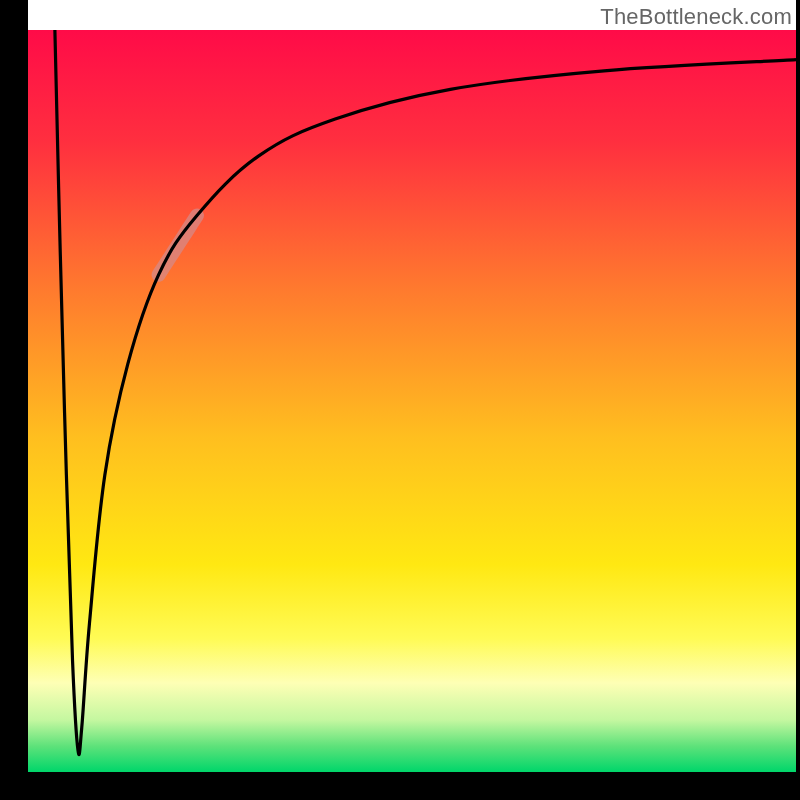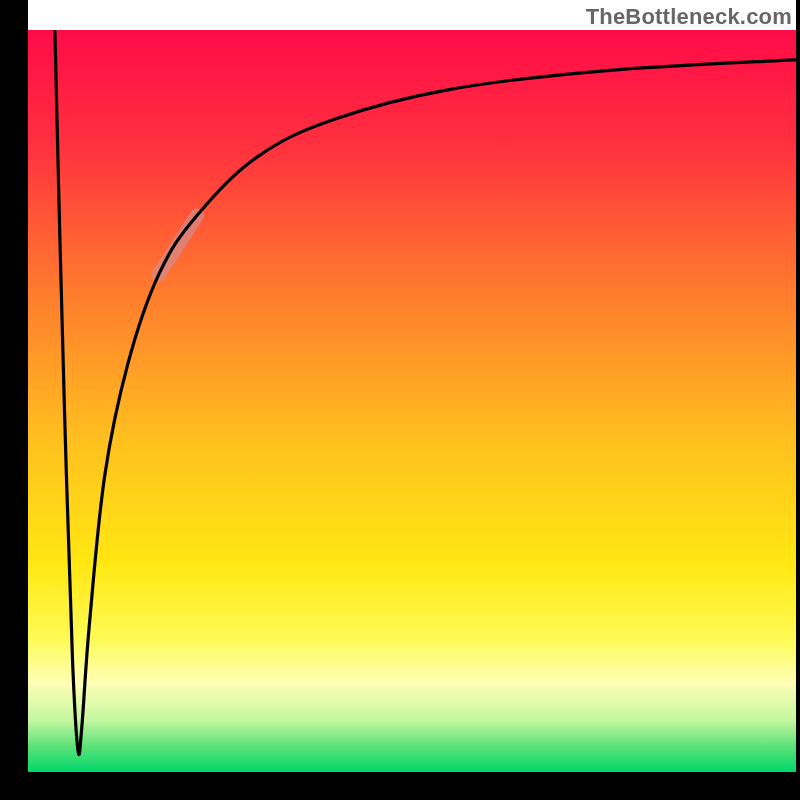--- a/index.html
+++ b/index.html
@@ -15,21 +15,21 @@
     position: relative;
     width: 800px;
     height: 800px;
   }
   .watermark {
     position: absolute;
     top: 4px;
     right: 8px;
     color: #666;
     font-size: 22px;
-    font-weight: 700;
+    font-weight: 400;
     letter-spacing: 0.2px;
     z-index: 3;
   }
   svg {
     display: block;
   }
 </style>
 </head>
 <body>
 

